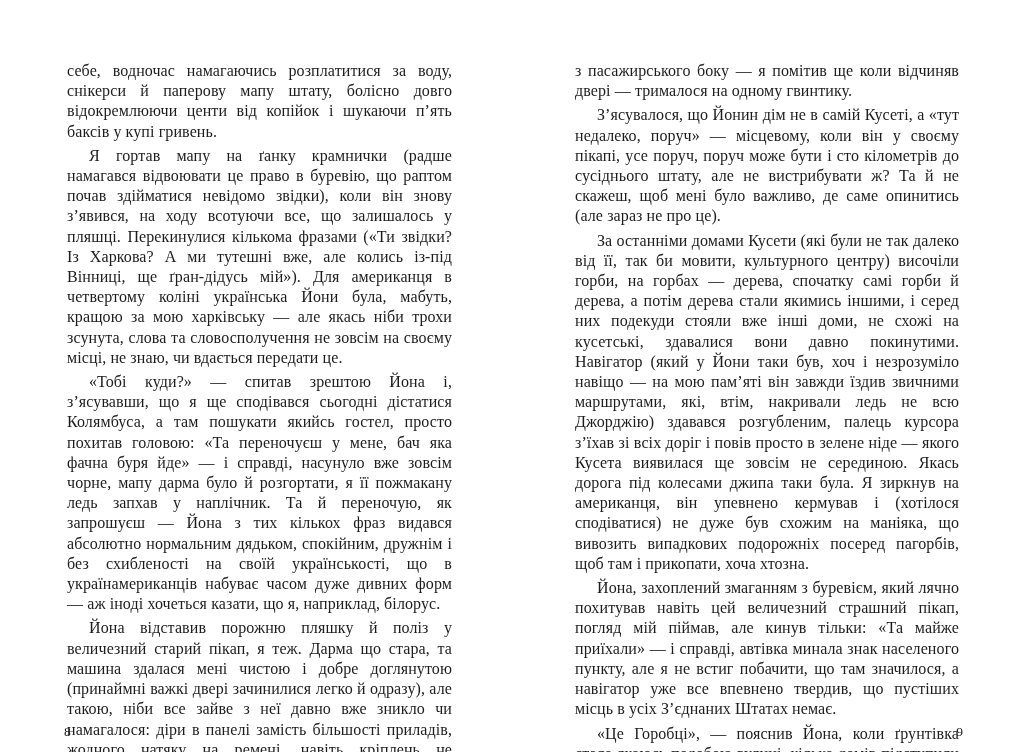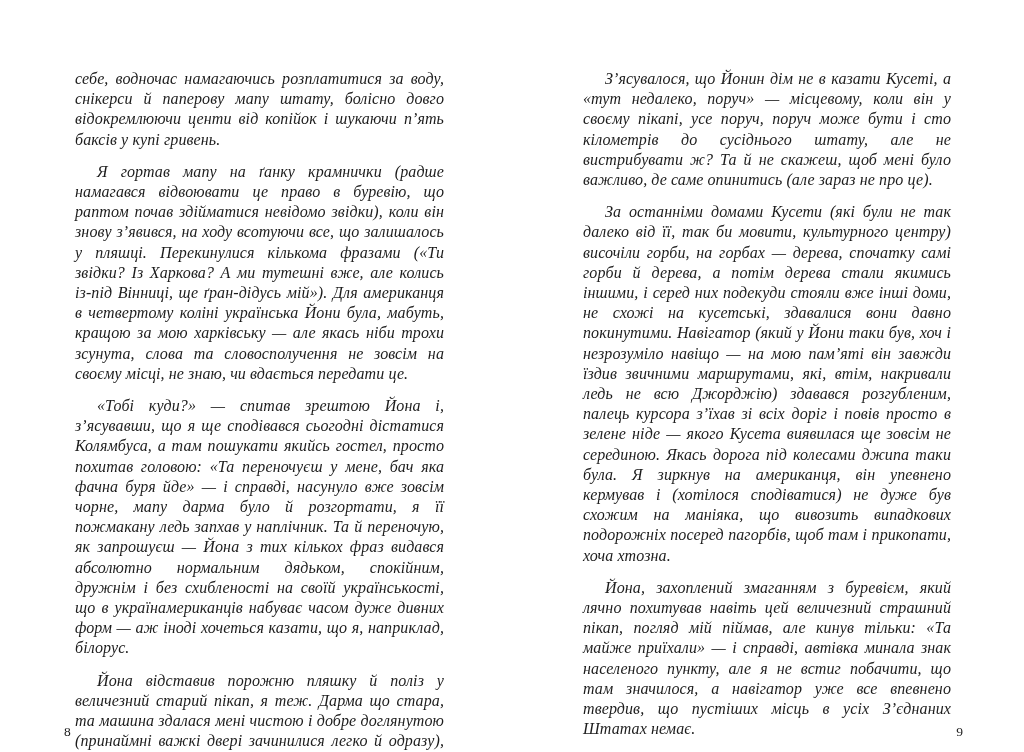--- a/index.html
+++ b/index.html
@@ -20,27 +20,26 @@
     inset: 0;
     background: #ffffff;
   }
   .page-column {
     position: absolute;
     top: 57px;
   }
   .page-column.left  { left: 63px;  width: 393px; }
   .page-column.right { left: 571px; width: 392px; }
   .page-column p {
-    margin: 12px;
+    margin: 4px;
     font-size: 16px;
     line-height: 20.2px;
     text-align: justify;
     hyphens: auto;
     letter-spacing: 0.1px;
-    font-style: italic;
   }
   .page-column p.indent { text-indent: 22px; }
   .page-number {
     position: absolute;
     top: 724px;
     font-size: 13.5px;
     color: #1c1c1c;
   }
   .page-number.left  { left: 64px; }
   .page-number.right { left: 571px; width: 392px; text-align: right; }
@@ -51,21 +50,22 @@
 <div class="spread">
 
   <div class="page-column left">
     <p>себе, водночас намагаючись розплатитися за воду, снікерси й паперову мапу штату, болісно довго відокремлюючи центи від копійок і шукаючи п’ять баксів у купі гривень.</p>
     <p class="indent">Я гортав мапу на ґанку крамнички (радше намагався відвоювати це право в буревію, що раптом почав здійматися невідомо звідки), коли він знову з’явився, на ходу всотуючи все, що залишалось у пляшці. Перекинулися кількома фразами («Ти звідки? Із Харкова? А ми тутешні вже, але колись із-під Вінниці, ще ґран-дідусь мій»). Для американця в четвертому коліні українська Йони була, мабуть, кращою за мою харківську — але якась ніби трохи зсунута, слова та словосполучення не зовсім на своєму місці, не знаю, чи вдається передати це.</p>
     <p class="indent">«Тобі куди?» — спитав зрештою Йона і, з’ясувавши, що я ще сподівався сьогодні дістатися Колямбуса, а там пошукати якийсь гостел, просто похитав головою: «Та переночуєш у мене, бач яка фачна буря йде» — і справді, насунуло вже зовсім чорне, мапу дарма було й розгортати, я її пожмакану ледь запхав у наплічник. Та й переночую, як запрошуєш — Йона з тих кількох фраз видався абсолютно нормальним дядьком, спокійним, дружнім і без схибленості на своїй українськості, що в українамериканців набуває часом дуже дивних форм — аж іноді хочеться казати, що я, наприклад, білорус.</p>
     <p class="indent">Йона відставив порожню пляшку й поліз у величезний старий пікап, я теж. Дарма що стара, та машина здалася мені чистою і добре доглянутою (принаймні важкі двері зачинилися легко й одразу), але такою, ніби все зайве з неї давно вже зникло чи намагалося: діри в панелі замість більшості приладів, жодного натяку на ремені, навіть кріплень не залишилося, лише голий сталевий штир замість ручки передач; дзеркальце</p>
   </div>
 
   <div class="page-column right">
-    <p class="indent">З’ясувалося, що Йонин дім не в казати Кусеті, а «тут недалеко, поруч» — місцевому, коли він у своєму пікапі, усе поруч, поруч може бути і сто кілометрів до сусіднього штату, але не вистрибувати ж? Та й не скажеш, щоб мені було важливо, де саме опинитись (але зараз не про це).</p>
+    <p>з пасажирського боку — я помітив ще коли відчиняв двері — трималося на одному гвинтику.</p>
+    <p class="indent">З’ясувалося, що Йонин дім не в самій Кусеті, а «тут недалеко, поруч» — місцевому, коли він у своєму пікапі, усе поруч, поруч може бути і сто кілометрів до сусіднього штату, але не вистрибувати ж? Та й не скажеш, щоб мені було важливо, де саме опинитись (але зараз не про це).</p>
     <p class="indent">За останніми домами Кусети (які були не так далеко від її, так би мовити, культурного центру) височіли горби, на горбах — дерева, спочатку самі горби й дерева, а потім дерева стали якимись іншими, і серед них подекуди стояли вже інші доми, не схожі на кусетські, здавалися вони давно покинутими. Навігатор (який у Йони таки був, хоч і незрозуміло навіщо — на мою пам’яті він завжди їздив звичними маршрутами, які, втім, накривали ледь не всю Джорджію) здавався розгубленим, палець курсора з’їхав зі всіх доріг і повів просто в зелене ніде — якого Кусета виявилася ще зовсім не серединою. Якась дорога під колесами джипа таки була. Я зиркнув на американця, він упевнено кермував і (хотілося сподіватися) не дуже був схожим на маніяка, що вивозить випадкових подорожніх посеред пагорбів, щоб там і прикопати, хоча хтозна.</p>
     <p class="indent">Йона, захоплений змаганням з буревієм, який лячно похитував навіть цей величезний страшний пікап, погляд мій піймав, але кинув тільки: «Та майже приїхали» — і справді, автівка минала знак населеного пункту, але я не встиг побачити, що там значилося, а навігатор уже все впевнено твердив, що пустіших місць в усіх З’єднаних Штатах немає.</p>
     <p class="indent">«Це Горобці», — пояснив Йона, коли ґрунтівка стала якоюсь подобою вулиці, кілька домів підступили ближче, а дерева виявилися безсумнівними яблунями. «На знаку має бути Спаровз, але ми кажемо Горобці». Ніяких інших «ми», крім нас двох, у Горобцях не спостерігалося. Жодне вікно не</p>
   </div>
 
   <div class="page-number left">8</div>
   <div class="page-number right">9</div>
 
 </div>
 

